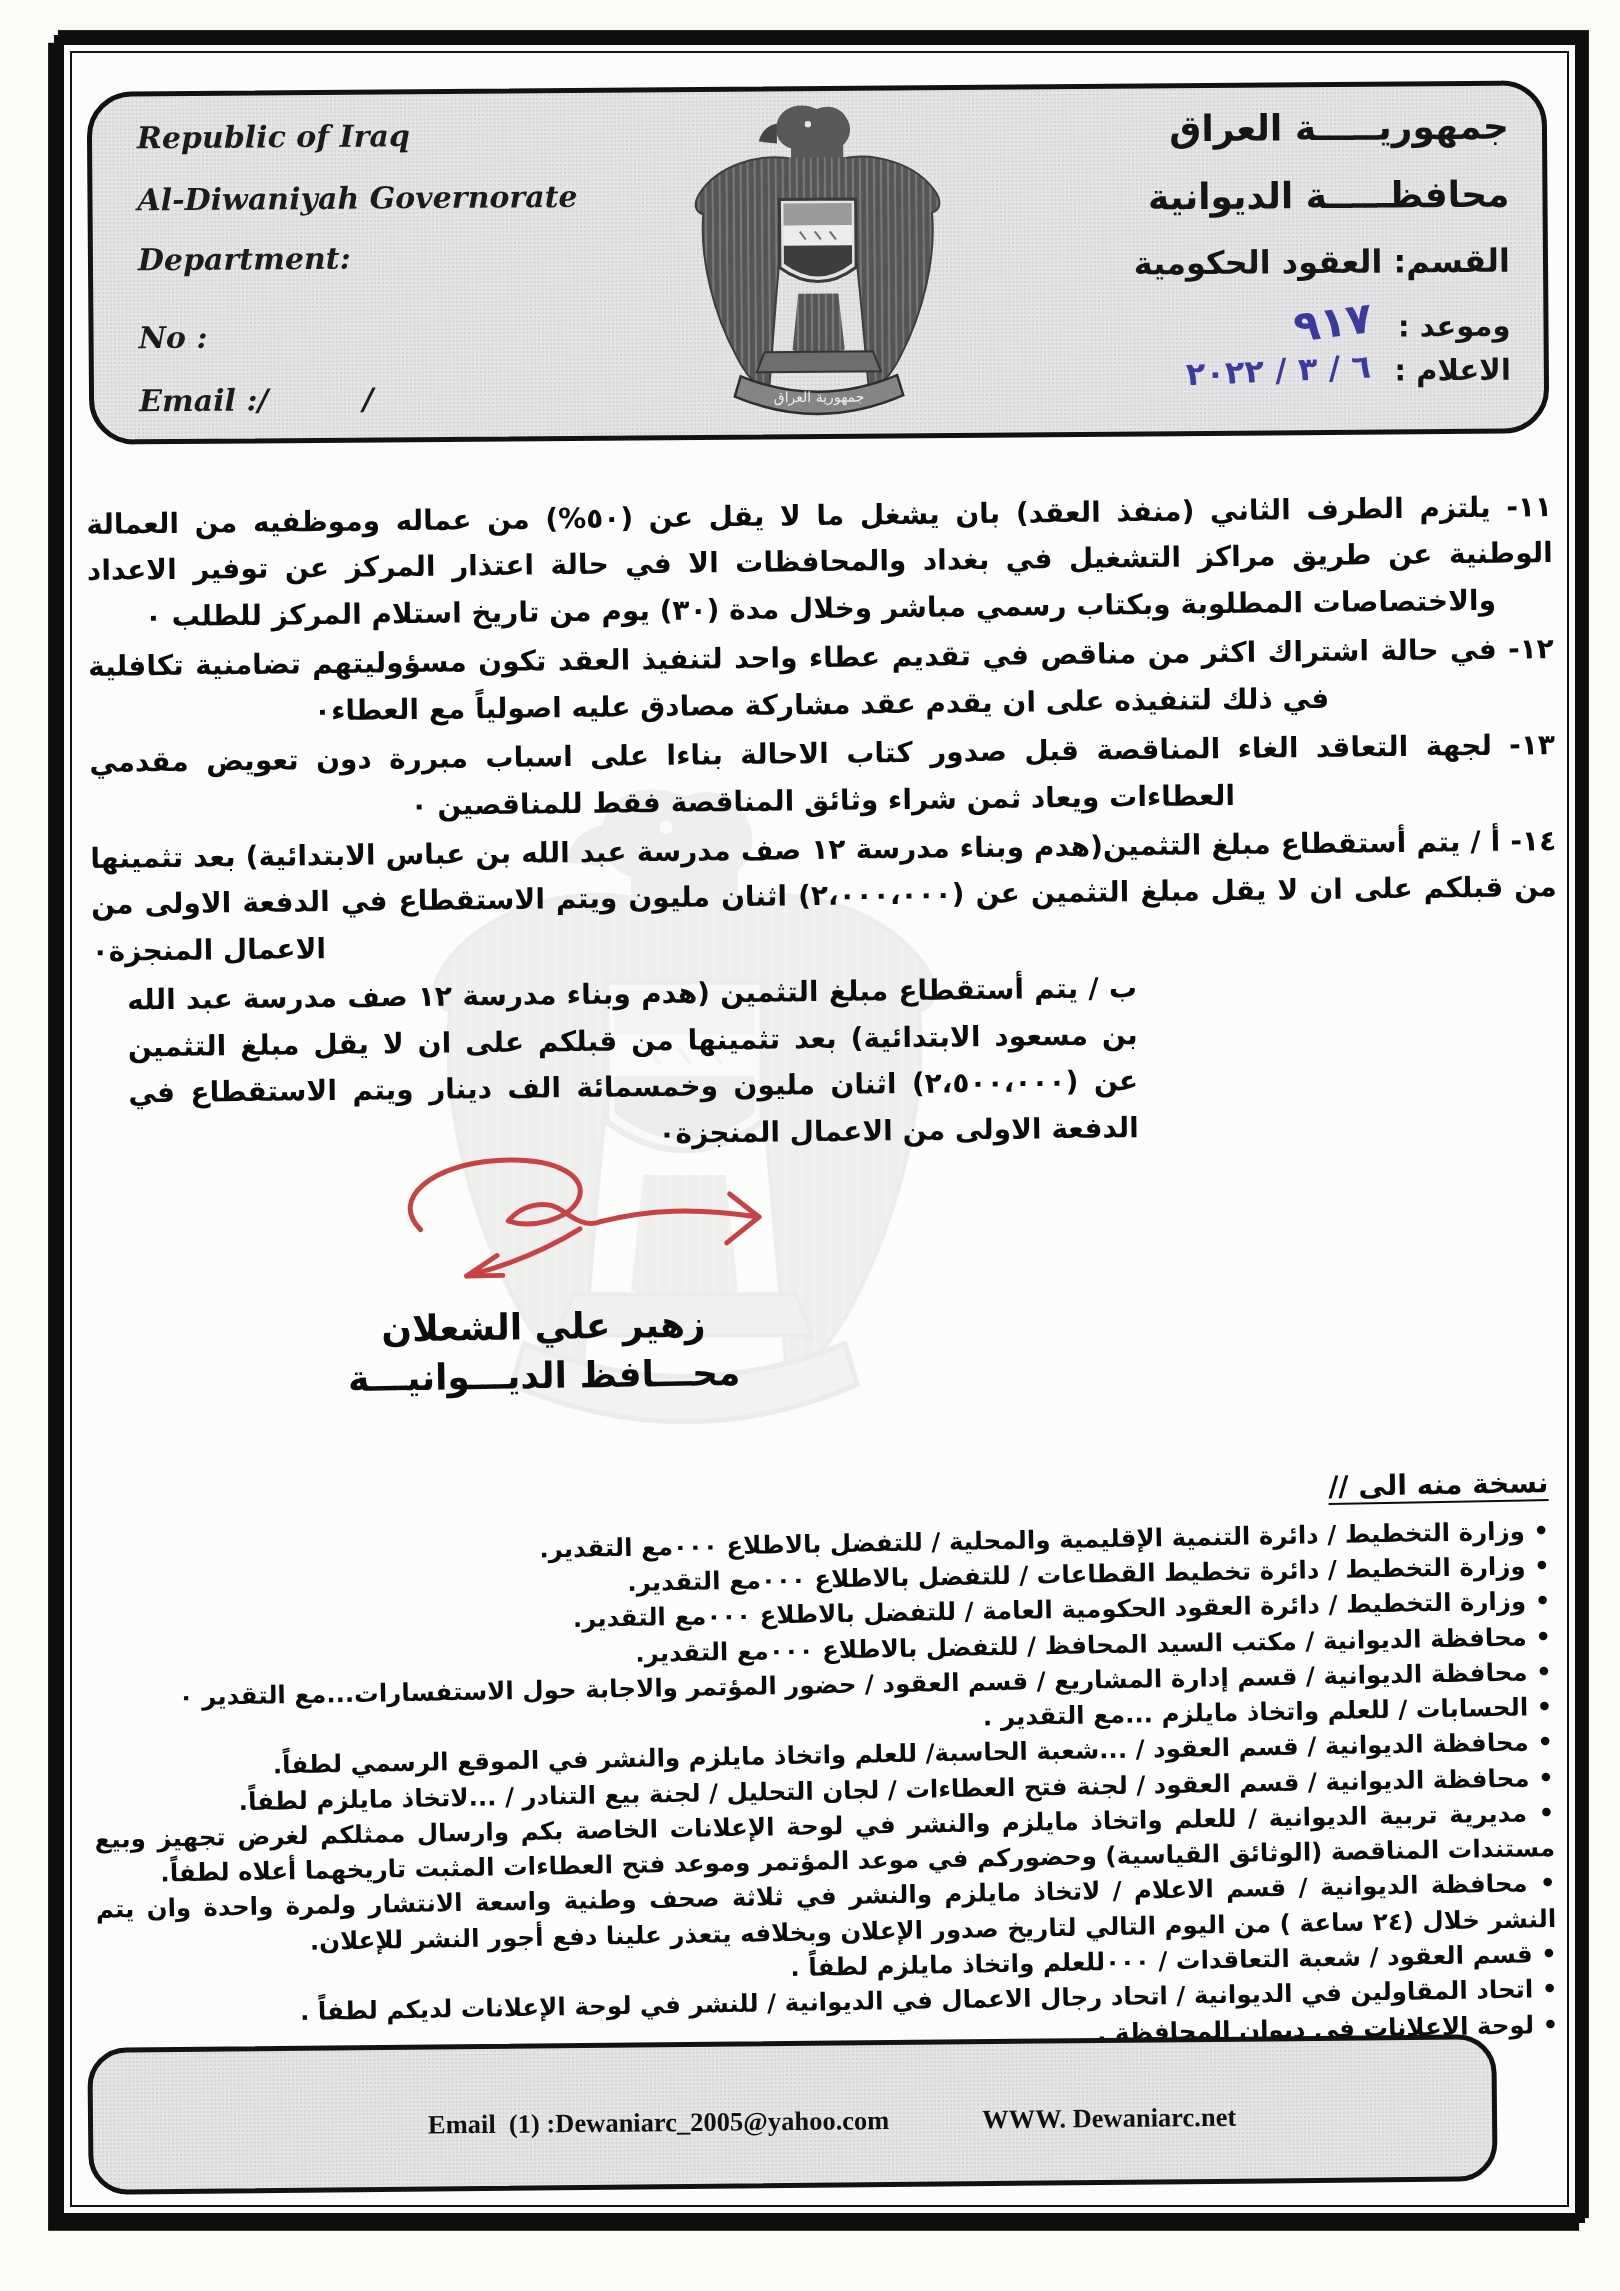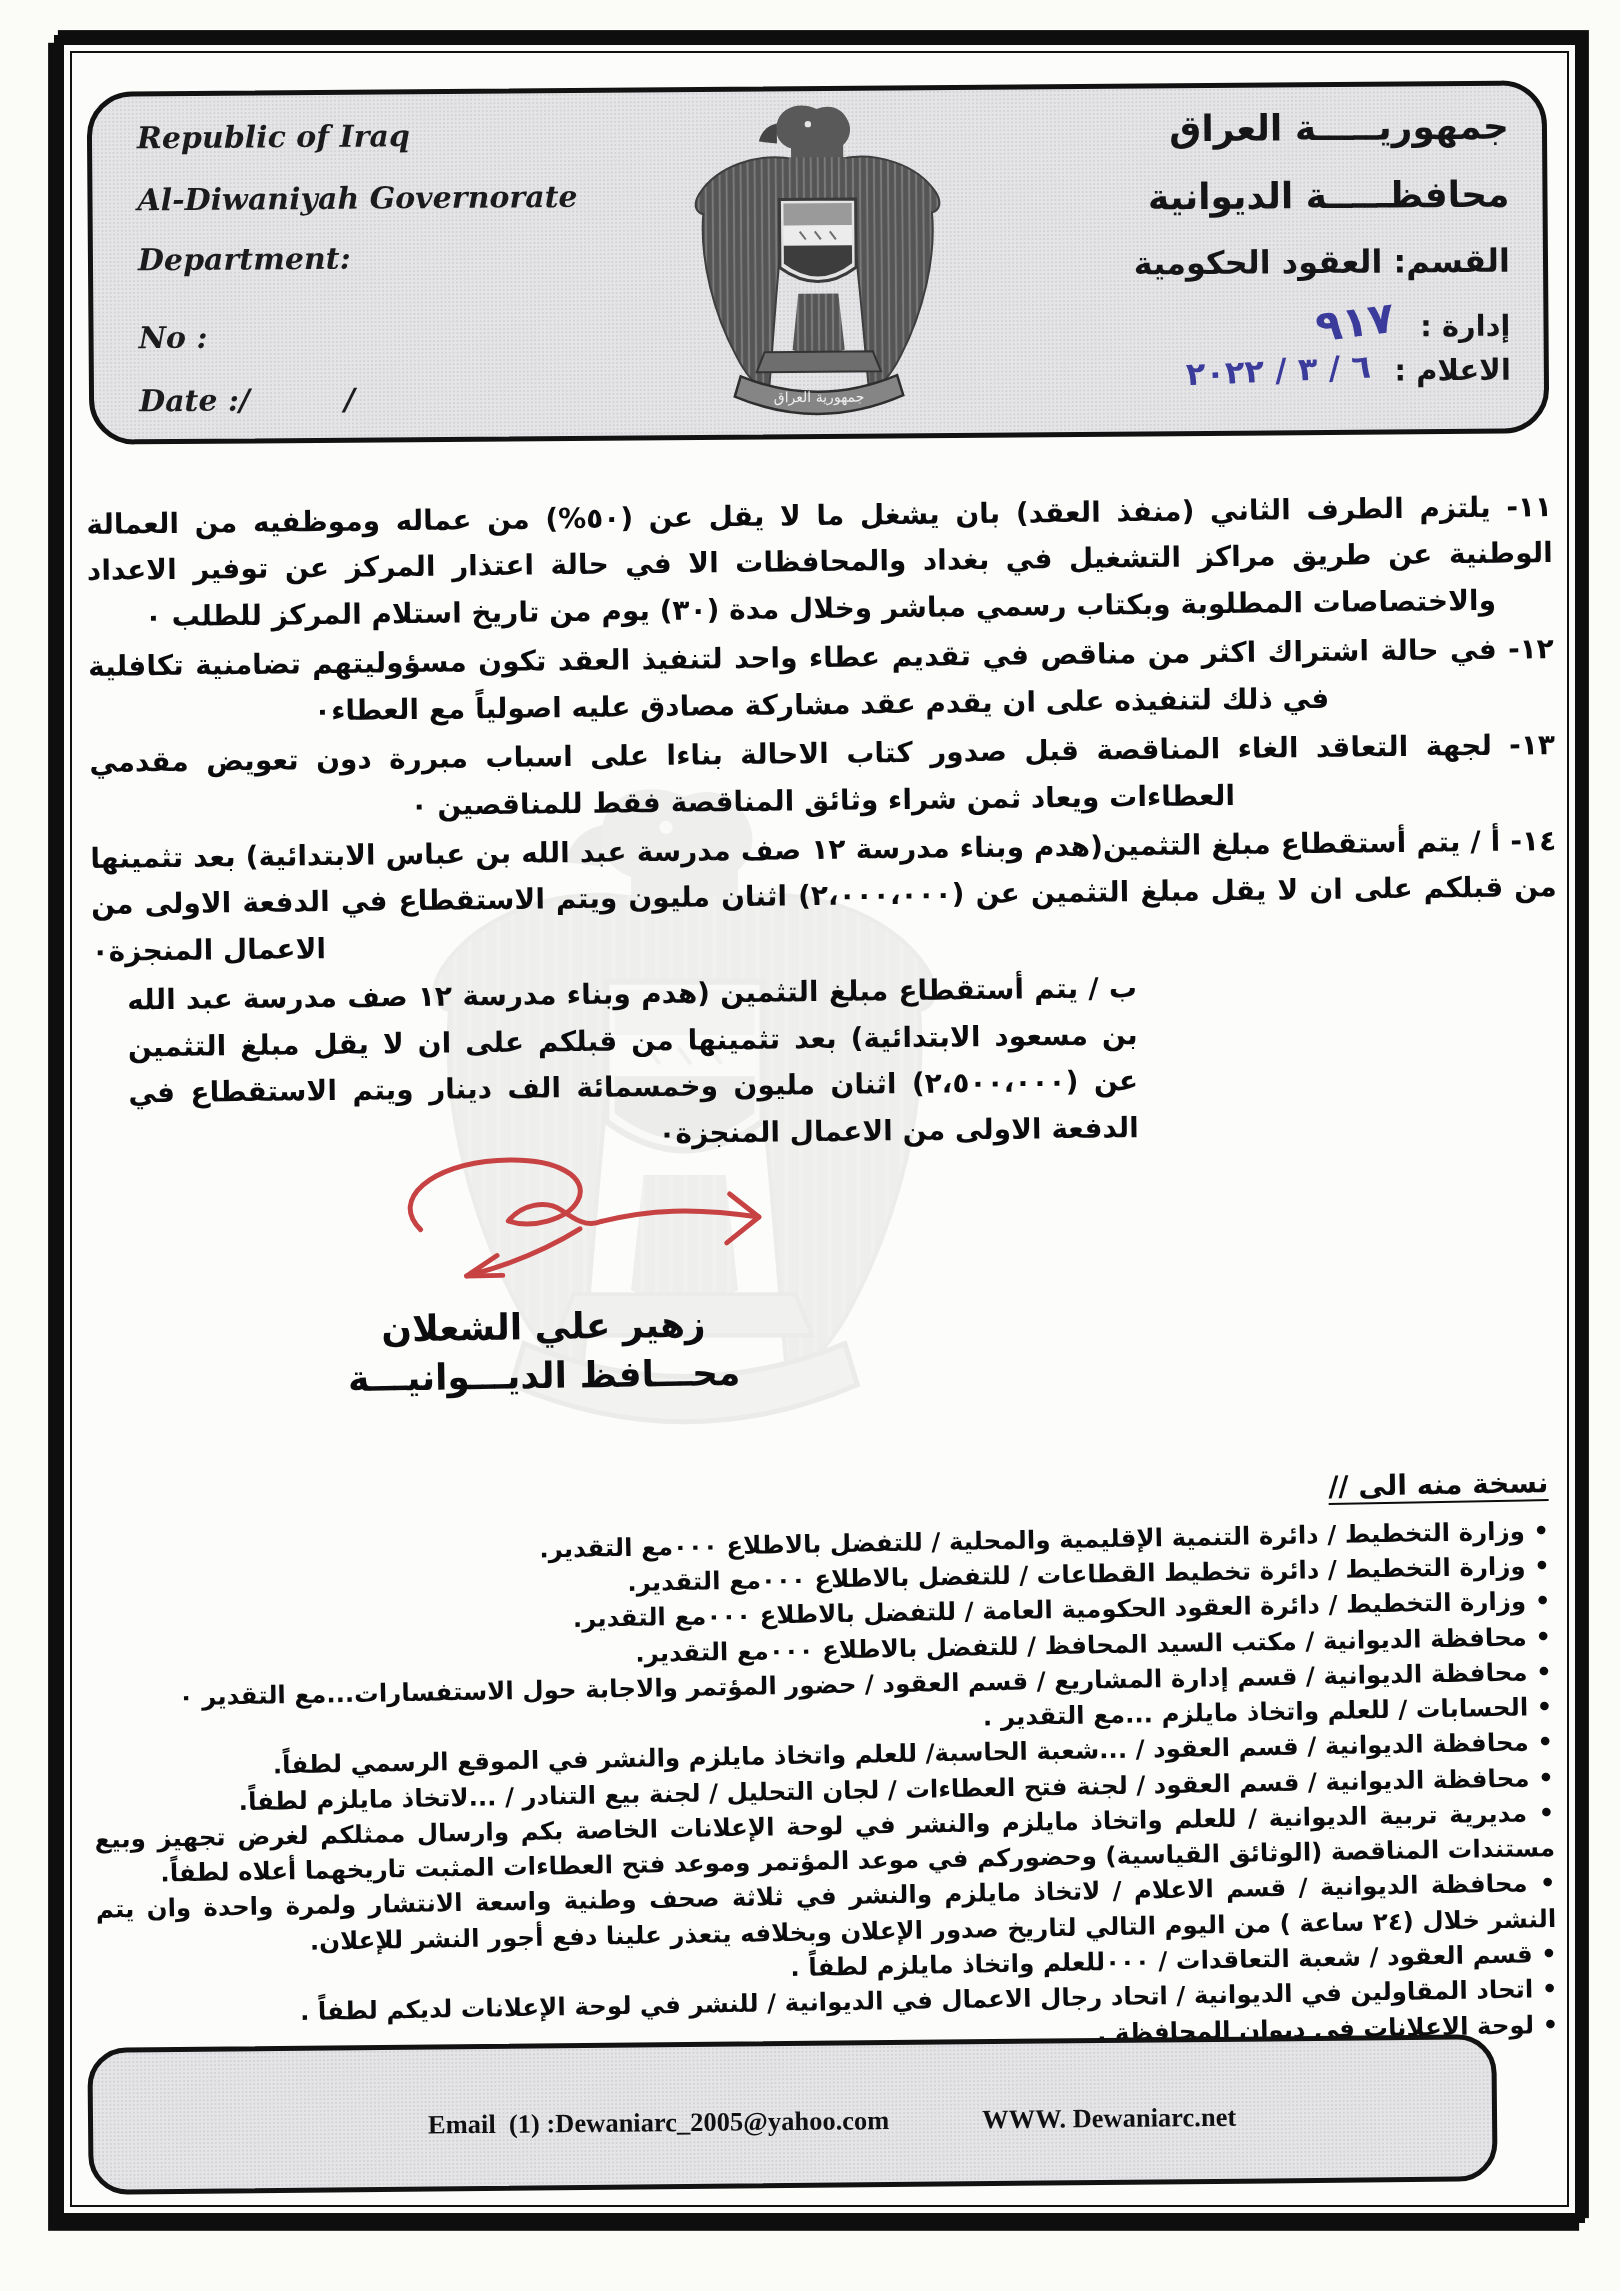--- a/index.html
+++ b/index.html
@@ -104,21 +104,21 @@
   <div class="frame">
     <div class="frame-inner">
       <div class="content">
 
         <div class="header-box panel">
           <div class="h-en">
             <div class="l1">Republic of Iraq</div>
             <div class="l2">Al-Diwaniyah Governorate</div>
             <div class="l3">Department:</div>
             <div class="l4">No :</div>
-            <div class="l5 pre"><span>Date :</span><span>/         /</span></div>
+            <div class="l5 pre"><span>Email :</span><span>/         /</span></div>
           </div>
 
           <div class="h-emblem">
             <svg viewBox="0 0 300 340">
               <defs>
                 <pattern id="streaks" width="7" height="12" patternUnits="userSpaceOnUse">
                   <rect width="7" height="12" fill="#555"></rect>
                   <line x1="3.5" y1="0" x2="3.5" y2="12" stroke="#7a7a7a" stroke-width="2"></line>
                 </pattern>
                 <g id="eagleG">
@@ -143,21 +143,21 @@
               <use href="#eagleG"></use>
               <text x="150" y="304" text-anchor="middle" font-size="14" font-family="DejaVu Sans, sans-serif" fill="#f0f0f0">جمهورية العراق</text>
             </svg>
           </div>
 
           <div class="h-ar">
             <div class="big">جمهوريـــــة العراق</div>
             <div class="big">محافظـــــة الديوانية</div>
             <div class="dept">القسم: العقود الحكومية</div>
             <div class="row">
-              <span>إدارة :</span>
+              <span>وموعد :</span>
               <span class="hand num">٩١٧</span>
             </div>
             <div class="row">
               <span>الاعلام :</span>
               <span class="hand date">٦ / ٣ / ٢٠٢٢</span>
             </div>
           </div>
         </div>
 
         <div class="watermark">

